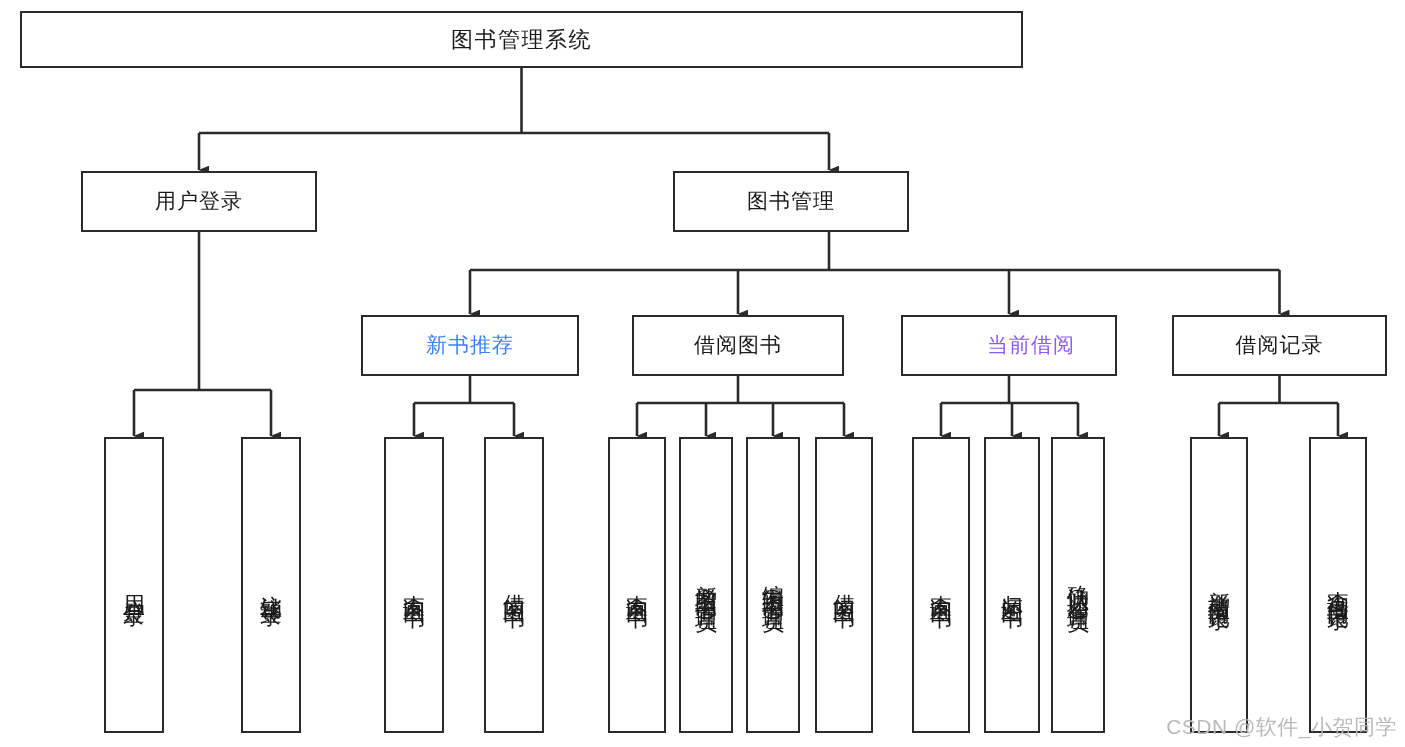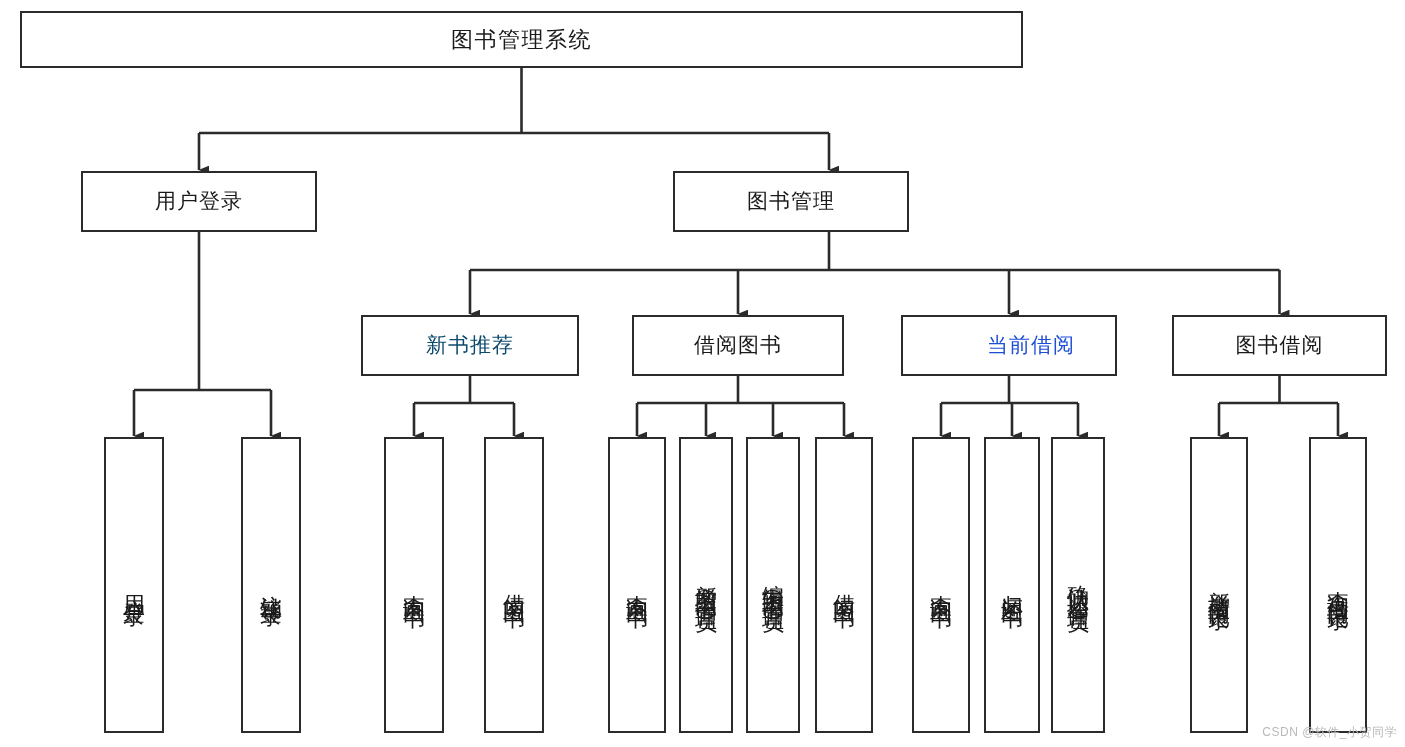--- a/index.html
+++ b/index.html
@@ -63,21 +63,21 @@
     font-size: 22px;
     letter-spacing: 4px;
     line-height: 1;
     white-space: nowrap;
     max-height: 100%;
   }
   #watermark {
     position: absolute;
     right: 8px;
     bottom: 6px;
-    font-size: 12px;
+    font-size: 21px;
     color: #b9b9b9;
     letter-spacing: 0.5px;
     z-index: 9;
     white-space: nowrap;
     font-family: "Liberation Sans", "DejaVu Sans", sans-serif;
   }
 </style>
 </head>
 <body>
 
@@ -130,30 +130,30 @@
       <div class="node horiz root" style="left: 20px; top: 11px; width: 1003px; height: 57px; border-color: rgb(43, 43, 43); background: rgb(255, 255, 255);">
         <span class="label" style="color: rgb(26, 26, 26);">图书管理系统</span>
       </div>
       <div class="node horiz" style="left: 81px; top: 171px; width: 236px; height: 61px; border-color: rgb(43, 43, 43); background: rgb(255, 255, 255);">
         <span class="label" style="color: rgb(26, 26, 26);">用户登录</span>
       </div>
       <div class="node horiz" style="left: 673px; top: 171px; width: 236px; height: 61px; border-color: rgb(43, 43, 43); background: rgb(255, 255, 255);">
         <span class="label" style="color: rgb(26, 26, 26);">图书管理</span>
       </div>
       <div class="node horiz" style="left: 361px; top: 315px; width: 218px; height: 61px; border-color: rgb(43, 43, 43); background: rgb(255, 255, 255);">
-        <span class="label" style="color: #0c4a6e;">新书推荐</span>
+        <span class="label" style="color: #3b82f6;">新书推荐</span>
       </div>
       <div class="node horiz" style="left: 632px; top: 315px; width: 212px; height: 61px; border-color: rgb(43, 43, 43); background: rgb(255, 255, 255);">
         <span class="label" style="color: rgb(26, 26, 26);">借阅图书</span>
       </div>
       <div class="node horiz" style="left: 901px; top: 315px; width: 216px; height: 61px; border-color: rgb(43, 43, 43); background: rgb(255, 255, 255);">
-        <span class="label" style="color: #1d4ed8; margin-left: 44px;">当前借阅</span>
+        <span class="label" style="color: #8b5cf6; margin-left: 44px;">当前借阅</span>
       </div>
       <div class="node horiz" style="left: 1172px; top: 315px; width: 215px; height: 61px; border-color: rgb(43, 43, 43); background: rgb(255, 255, 255);">
-        <span class="label" style="color: rgb(26, 26, 26);">图书借阅</span>
+        <span class="label" style="color: rgb(26, 26, 26);">借阅记录</span>
       </div>
       <div class="node vert" style="left: 104px; top: 437px; width: 60px; height: 296px; border-color: rgb(43, 43, 43); background: rgb(255, 255, 255);">
         <span class="label" style="color: rgb(26, 26, 26);">用户登录</span>
       </div>
       <div class="node vert" style="left: 241px; top: 437px; width: 60px; height: 296px; border-color: rgb(43, 43, 43); background: rgb(255, 255, 255);">
         <span class="label" style="color: rgb(26, 26, 26);">注销登录</span>
       </div>
       <div class="node vert" style="left: 384px; top: 437px; width: 60px; height: 296px; border-color: rgb(43, 43, 43); background: rgb(255, 255, 255);">
         <span class="label" style="color: rgb(26, 26, 26);">查询图书</span>
       </div>

